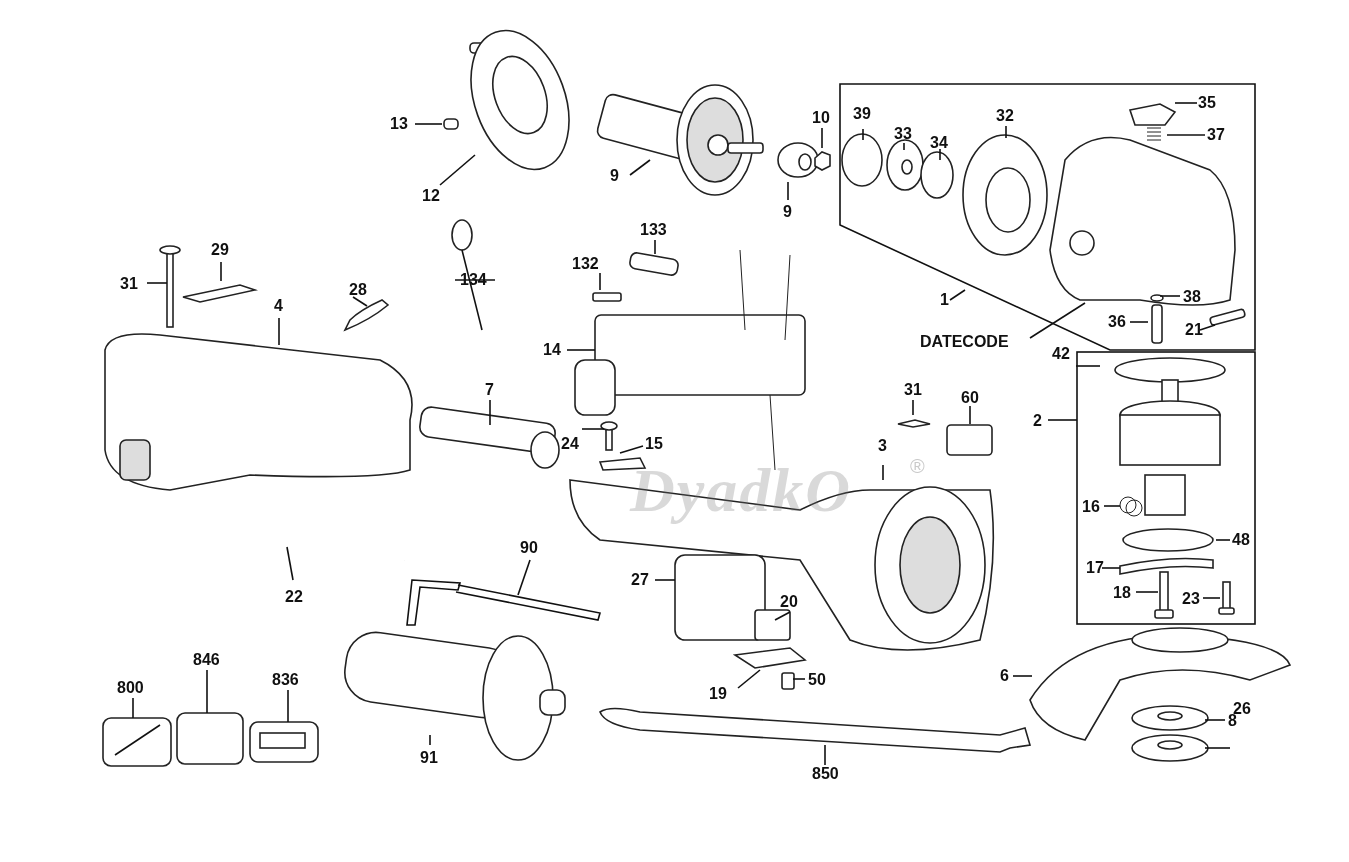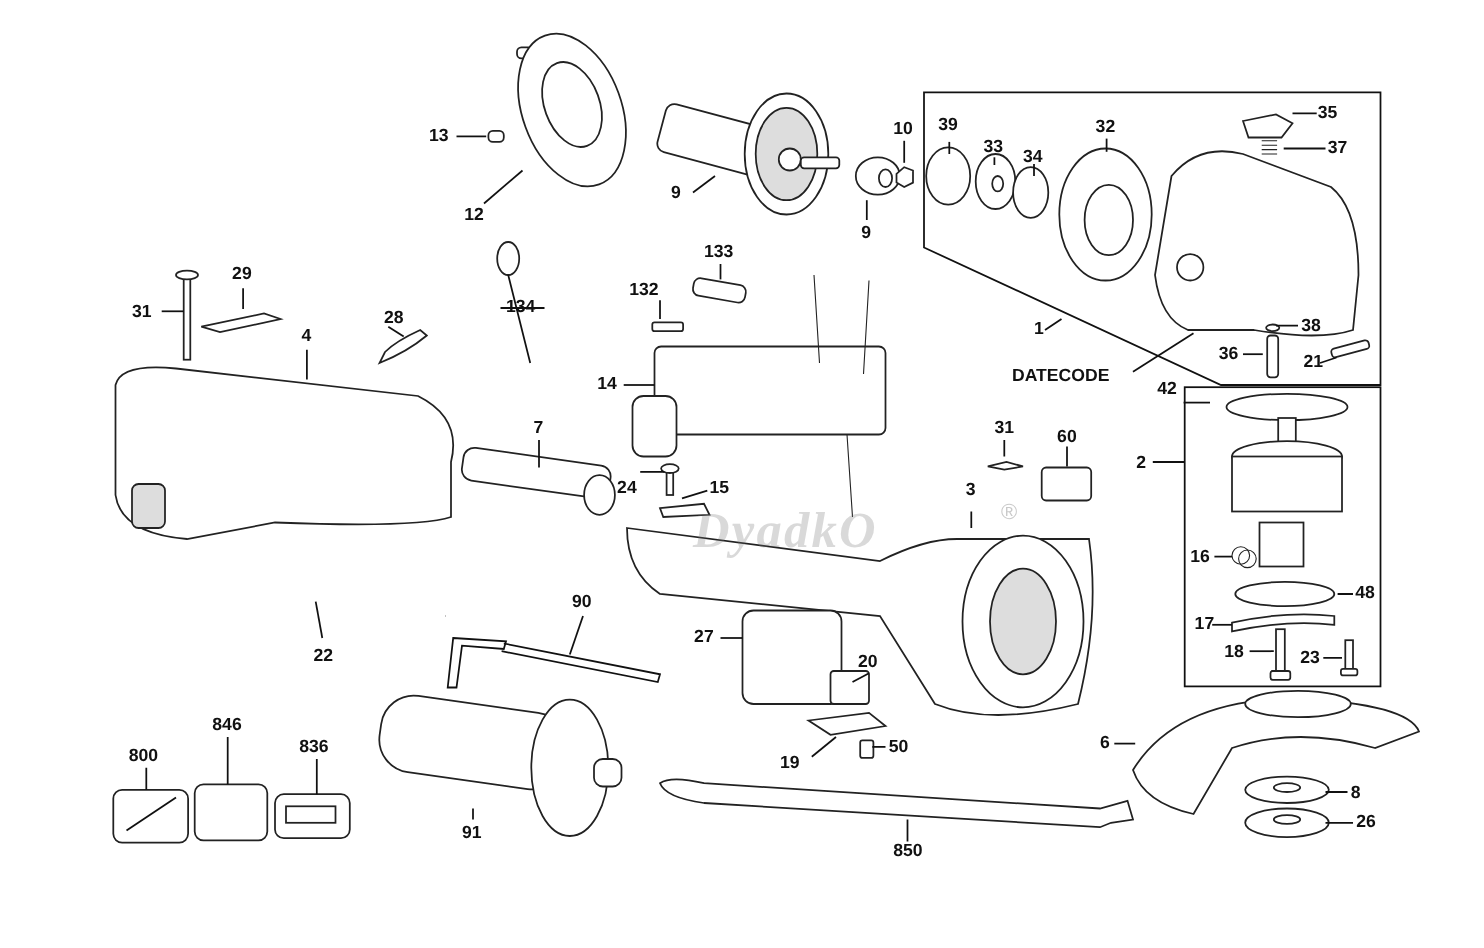--- a/index.html
+++ b/index.html
@@ -1,19 +1,19 @@
 <!DOCTYPE html>
 <html><head>
 <meta charset="utf-8">
 <style>
   html,body{margin:0;padding:0;background:#ffffff;}
   body{width:1349px;height:862px;position:relative;overflow:hidden;font-family:"Liberation Sans",sans-serif;}
   #diagram{position:absolute;left:0;top:0;width:1349px;height:862px;}
   .lbl{position:absolute;font-family:"Liberation Sans",sans-serif;font-weight:bold;font-size:16px;color:#111;line-height:1;white-space:nowrap;}
-  .wm{position:absolute;left:630px;top:455px;font-family:"Liberation Serif",serif;font-style:italic;font-weight:bold;font-size:46px;color:rgba(120,120,120,0.28);letter-spacing:2px;}
+  .wm{position:absolute;left:630px;top:455px;font-family:"Liberation Serif",serif;font-style:italic;font-weight:bold;font-size:62px;color:rgba(120,120,120,0.28);letter-spacing:2px;}
   .wm-reg{position:absolute;left:910px;top:455px;font-size:20px;color:rgba(120,120,120,0.4);}
   svg .part{fill:#fff;stroke:#222;stroke-width:1.6;}
   svg .partd{fill:#ddd;stroke:#222;stroke-width:1.6;}
   svg .ln{fill:none;stroke:#111;stroke-width:1.6;}
   svg .thin{fill:none;stroke:#222;stroke-width:1;}
 </style>
 </head>
 <body>
 
 <svg id="diagram" viewBox="0 0 1349 862" xmlns="http://www.w3.org/2000/svg">
@@ -321,18 +321,18 @@
 <div class="lbl" style="left:1113px;top:585px">18</div>
 <div class="lbl" style="left:1182px;top:591px">23</div>
 <div class="lbl" style="left:285px;top:589px">22</div>
 <div class="lbl" style="left:520px;top:540px">90</div>
 <div class="lbl" style="left:631px;top:572px">27</div>
 <div class="lbl" style="left:780px;top:594px">20</div>
 <div class="lbl" style="left:709px;top:686px">19</div>
 <div class="lbl" style="left:808px;top:672px">50</div>
 <div class="lbl" style="left:1000px;top:668px">6</div>
 <div class="lbl" style="left:1228px;top:713px">8</div>
-<div class="lbl" style="left:1233px;top:740px">26</div>
+<div class="lbl" style="left:1233px;top:701px">26</div>
 <div class="lbl" style="left:117px;top:680px">800</div>
 <div class="lbl" style="left:193px;top:652px">846</div>
 <div class="lbl" style="left:272px;top:672px">836</div>
 <div class="lbl" style="left:420px;top:750px">91</div>
 <div class="lbl" style="left:812px;top:766px">850</div>
 
 </body></html>

